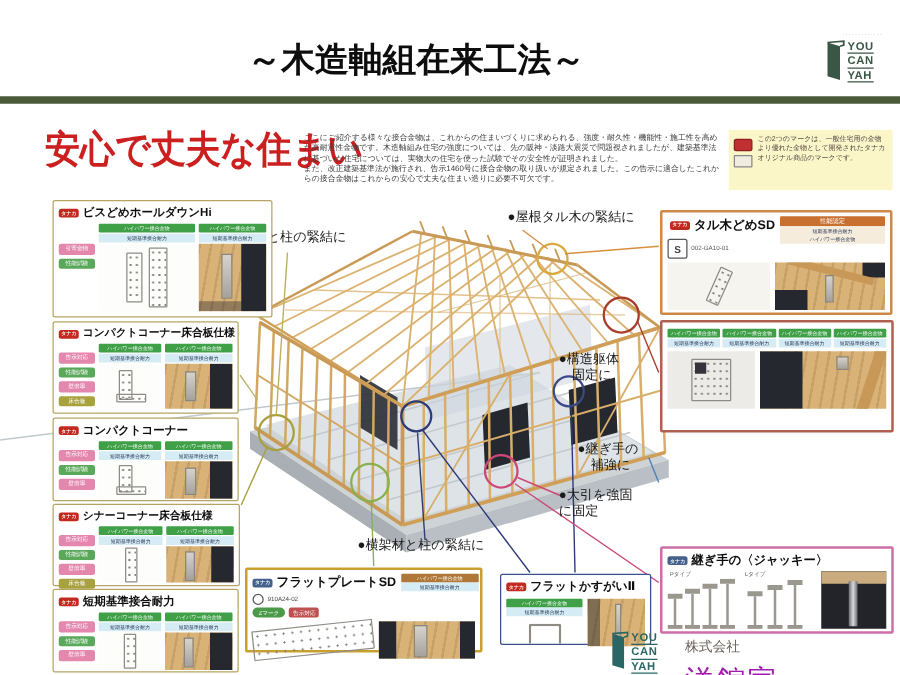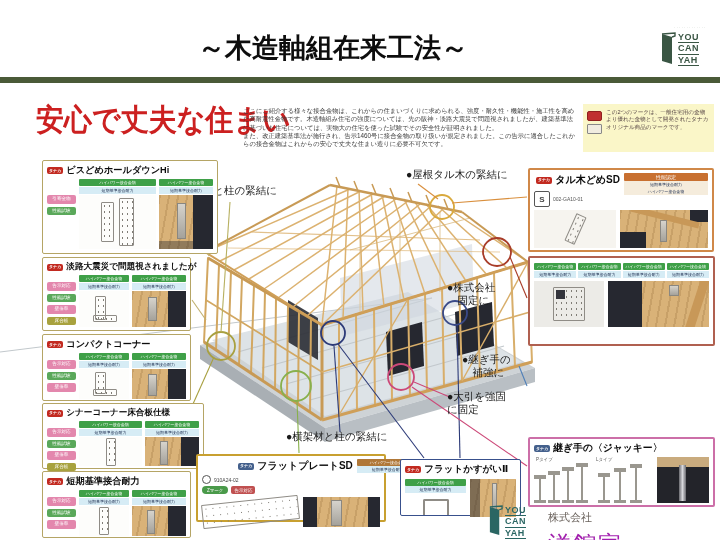--- a/index.html
+++ b/index.html
@@ -221,21 +221,21 @@
       <line x1="297" y1="401" x2="299" y2="453" stroke="#88b04c"></line>
       <line x1="214" y1="357" x2="193" y2="404" stroke="#a8a040"></line>
       <line x1="230" y1="202" x2="221" y2="332" stroke="#b8b060"></line>
       <line x1="192" y1="206" x2="209" y2="256" stroke="#c0b070"></line>
       <line x1="192" y1="300" x2="206" y2="320" stroke="#c0b070"></line>
     </g>
   </svg>
 
   <div class="co" style="left:186px;top:184px;">●土台と柱の緊結に</div>
   <div class="co" style="left:406px;top:168px;">●屋根タル木の緊結に</div>
-  <div class="co" style="left:447px;top:281px;">●株式会社
+  <div class="co" style="left:447px;top:281px;">●構造躯体
 　固定に</div>
   <div class="co" style="left:462px;top:353px;">●継ぎ手の
 　補強に</div>
   <div class="co" style="left:447px;top:390px;">●大引を強固
 に固定</div>
   <div class="co" style="left:286px;top:430px;text-align:right;">●横架材と柱の緊結に</div>
 
   <div class="pbox" style="left:42px;top:160px;width:176px;height:94px;">
     <div class="ptitle">
         <span class="tag">タナカ</span>
@@ -262,21 +262,21 @@
           <div class="dark" style="left:0;bottom:0;width:100%;height:8px;opacity:.4;"></div>
           <div class="mstrip" style="left:18px;top:8px;width:7px;height:34px;"></div>
         </div>
       </div>
     </div>
   </div>
 
   <div class="pbox" style="left:42px;top:257px;width:149px;height:74px;">
     <div class="ptitle" style="font-size:8.6px;">
         <span class="tag">タナカ</span>
-      <span>淡路大震災で問題視されましたが</span>
+      <span>コンパクトコーナー床合板仕様</span>
       </div>
     <div class="pbody" style="height:52px;">
       <div class="chipcol">
         <span class="chip pink">告示対応</span>
         <span class="chip green">性能試験</span>
         <span class="chip pink">壁倍率</span>
         <span class="chip olive">床合板</span>
       </div>
       <div class="panel">
         <div class="spechead">ハイパワー接合金物</div>
@@ -324,21 +324,21 @@
         <div class="spechead">ハイパワー接合金物</div>
         <div class="specrow">短期基準接合耐力</div>
         <div class="woodphoto" style="flex:1;">
           <div class="dark" style="right:0;top:0;width:18px;height:100%;"></div>
           <div class="mstrip" style="left:16px;top:5px;width:7px;height:20px;"></div>
         </div>
       </div>
     </div>
   </div>
 
-  <div class="pbox" style="left:42px;top:403px;width:162px;height:66px;">
+  <div class="pbox" style="left:42px;top:403px;width:150px;height:66px;">
     <div class="ptitle" style="font-size:8.6px;">
         <span class="tag">タナカ</span>
       <span>シナーコーナー床合板仕様</span>
       </div>
     <div class="pbody" style="height:45px;">
       <div class="chipcol">
         <span class="chip pink">告示対応</span>
         <span class="chip green">性能試験</span>
         <span class="chip pink">壁倍率</span>
         <span class="chip olive">床合板</span>
@@ -386,21 +386,21 @@
           <div class="dark" style="right:0;top:0;width:18px;height:100%;"></div>
           <div class="mstrip" style="left:15px;top:4px;width:6px;height:22px;"></div>
         </div>
       </div>
     </div>
   </div>
 
   <div class="pbox" style="left:196px;top:454px;width:190px;height:68px;border-color:#c8a030;border-width:2px;">
     <div style="display:flex;gap:4px;">
       <div style="flex:1;">
-        <div class="ptitle" style="font-size:10px;margin-left:36px;">
+        <div class="ptitle" style="font-size:10px;">
             <span class="tag blue">タナカ</span>
           <span>フラットプレートSD</span>
           </div>
         <div style="display:flex;align-items:center;gap:3px;margin-top:2px;">
           <span style="width:7px;height:7px;border:1px solid #555;border-radius:50%;position:relative;flex:none;"></span>
           <span style="font-size:5px;color:#444;">910A24-02</span>
         </div>
         <div style="display:flex;gap:3px;margin-top:2px;">
           <span style="background:#4a9a4a;color:#fff;font-size:4.5px;border-radius:6px;padding:1.5px 5px;">Zマーク</span>
           <span style="background:#c05050;color:#fff;font-size:4.5px;border-radius:2px;padding:1.5px 3px;">告示対応</span>

